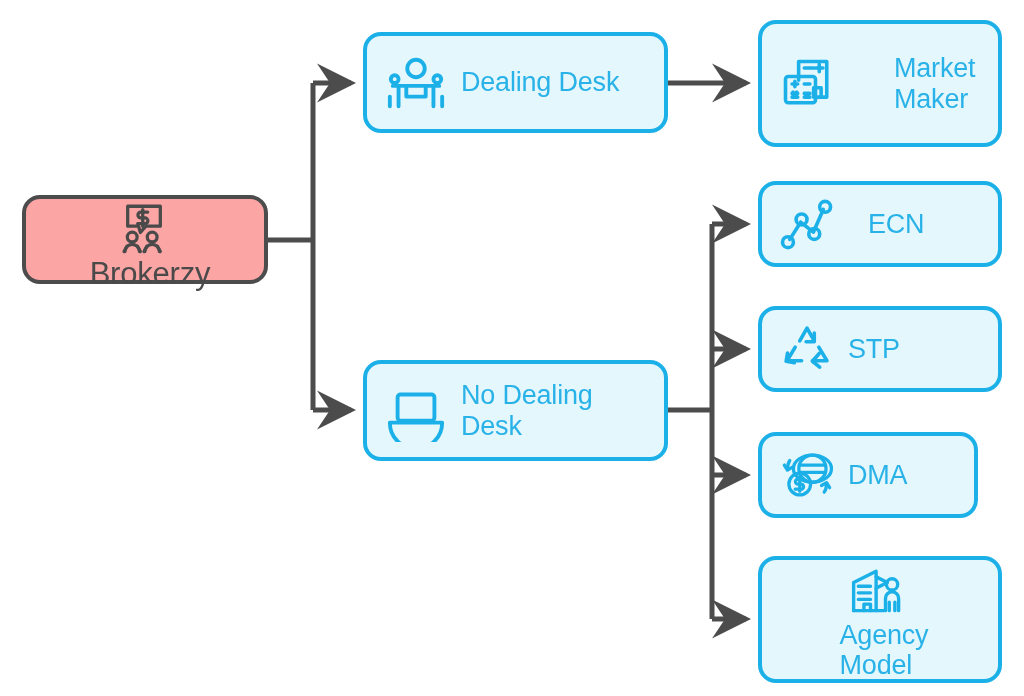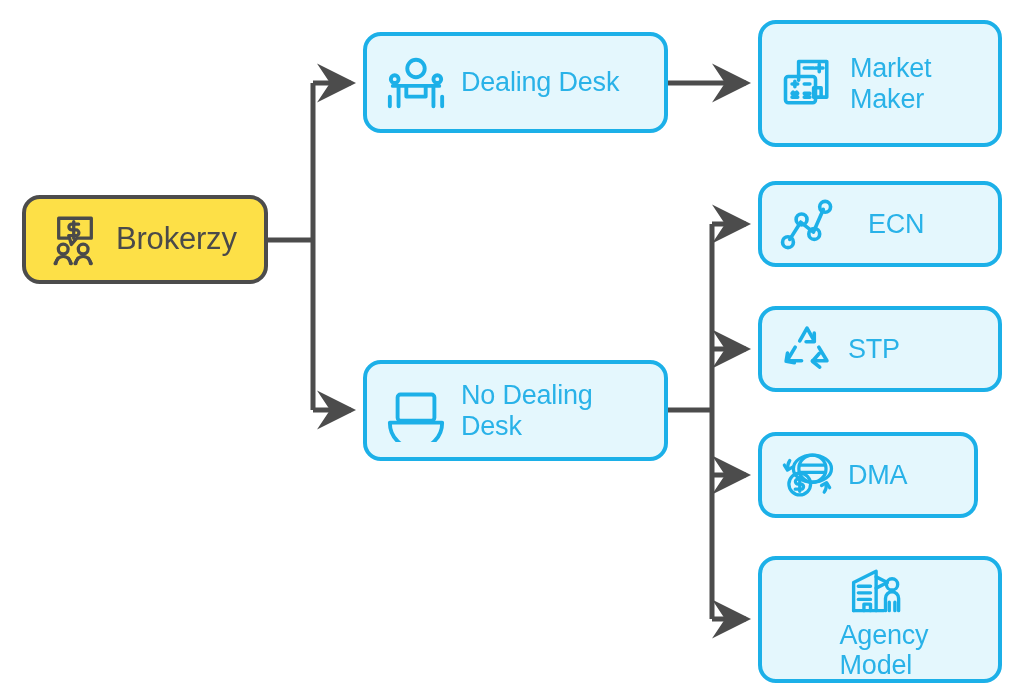--- a/index.html
+++ b/index.html
@@ -44,44 +44,45 @@
   }
   .node .node-label {
     flex: 1 1 auto;
     line-height: 1.12;
     letter-spacing: -0.2px;
     white-space: pre-line;
   }
 
   
   .node.root {
-    background: #fde047;
+    background: #fca5a5;
     border-color: #4c4c4c;
     border-width: 4px;
+    flex-direction: column;
   }
   .node.root .node-label {
     color: #4a4a4a;
     font-size: 31px;
   }
 
   
   .node.cyan {
     background: #e4f7fd;
     border-color: #1cb0e8;
     border-width: 4px;
   }
   .node.cyan .node-label {
     color: #29b2e8;
     font-size: 27px;
   }
 
   .n-brokerzy   { left: 22px;  top: 195px; width: 246px; height: 89px;  padding: 0 10px 0 20px; }
   .n-dealing    { left: 363px; top: 32px;  width: 305px; height: 101px; padding: 0 10px 0 18px; }
   .n-nodealing  { left: 363px; top: 360px; width: 305px; height: 101px; padding: 0 10px 0 18px; }
-  .n-market     { left: 758px; top: 20px;  width: 244px; height: 127px; padding: 0 8px 0 16px; }
+  .n-market     { left: 758px; top: 20px;  width: 244px; height: 127px; padding: 0 8px 0 16px; gap: 44px; }
   .n-ecn        { left: 758px; top: 181px; width: 244px; height: 86px;  padding: 0 8px 0 16px; gap: 20px; }
   .n-stp        { left: 758px; top: 306px; width: 244px; height: 86px;  padding: 0 8px 0 16px; }
   .n-dma        { left: 758px; top: 432px; width: 220px; height: 86px;  padding: 0 8px 0 16px; }
   .n-agency     { left: 758px; top: 556px; width: 244px; height: 127px; padding: 0 8px 0 16px; flex-direction: column; }
 
   .n-brokerzy .icon-wrap  { width: 58px; height: 58px; margin-right: 12px; }
   .n-dealing .icon-wrap   { width: 62px; height: 62px; margin-right: 14px; }
   .n-nodealing .icon-wrap { width: 62px; height: 62px; margin-right: 14px; }
   .n-market .icon-wrap    { width: 60px; height: 60px; margin-right: 12px; }
   .n-ecn .icon-wrap       { width: 58px; height: 58px; margin-right: 12px; }

